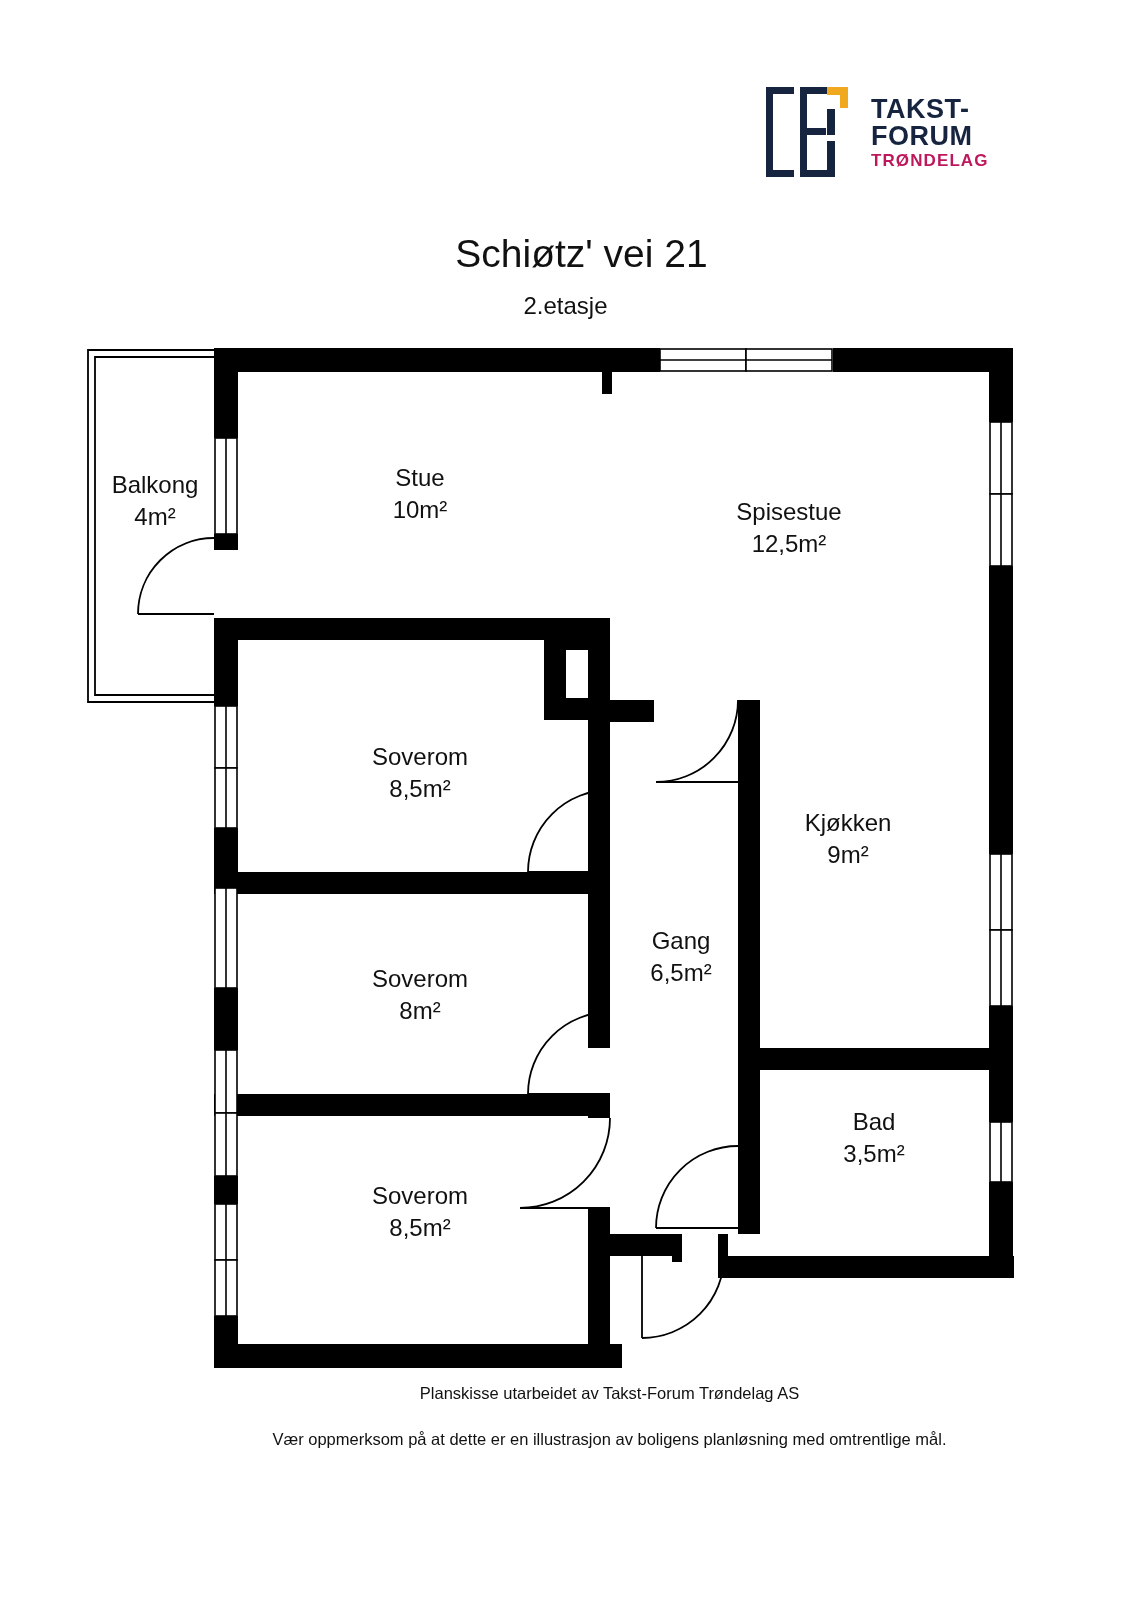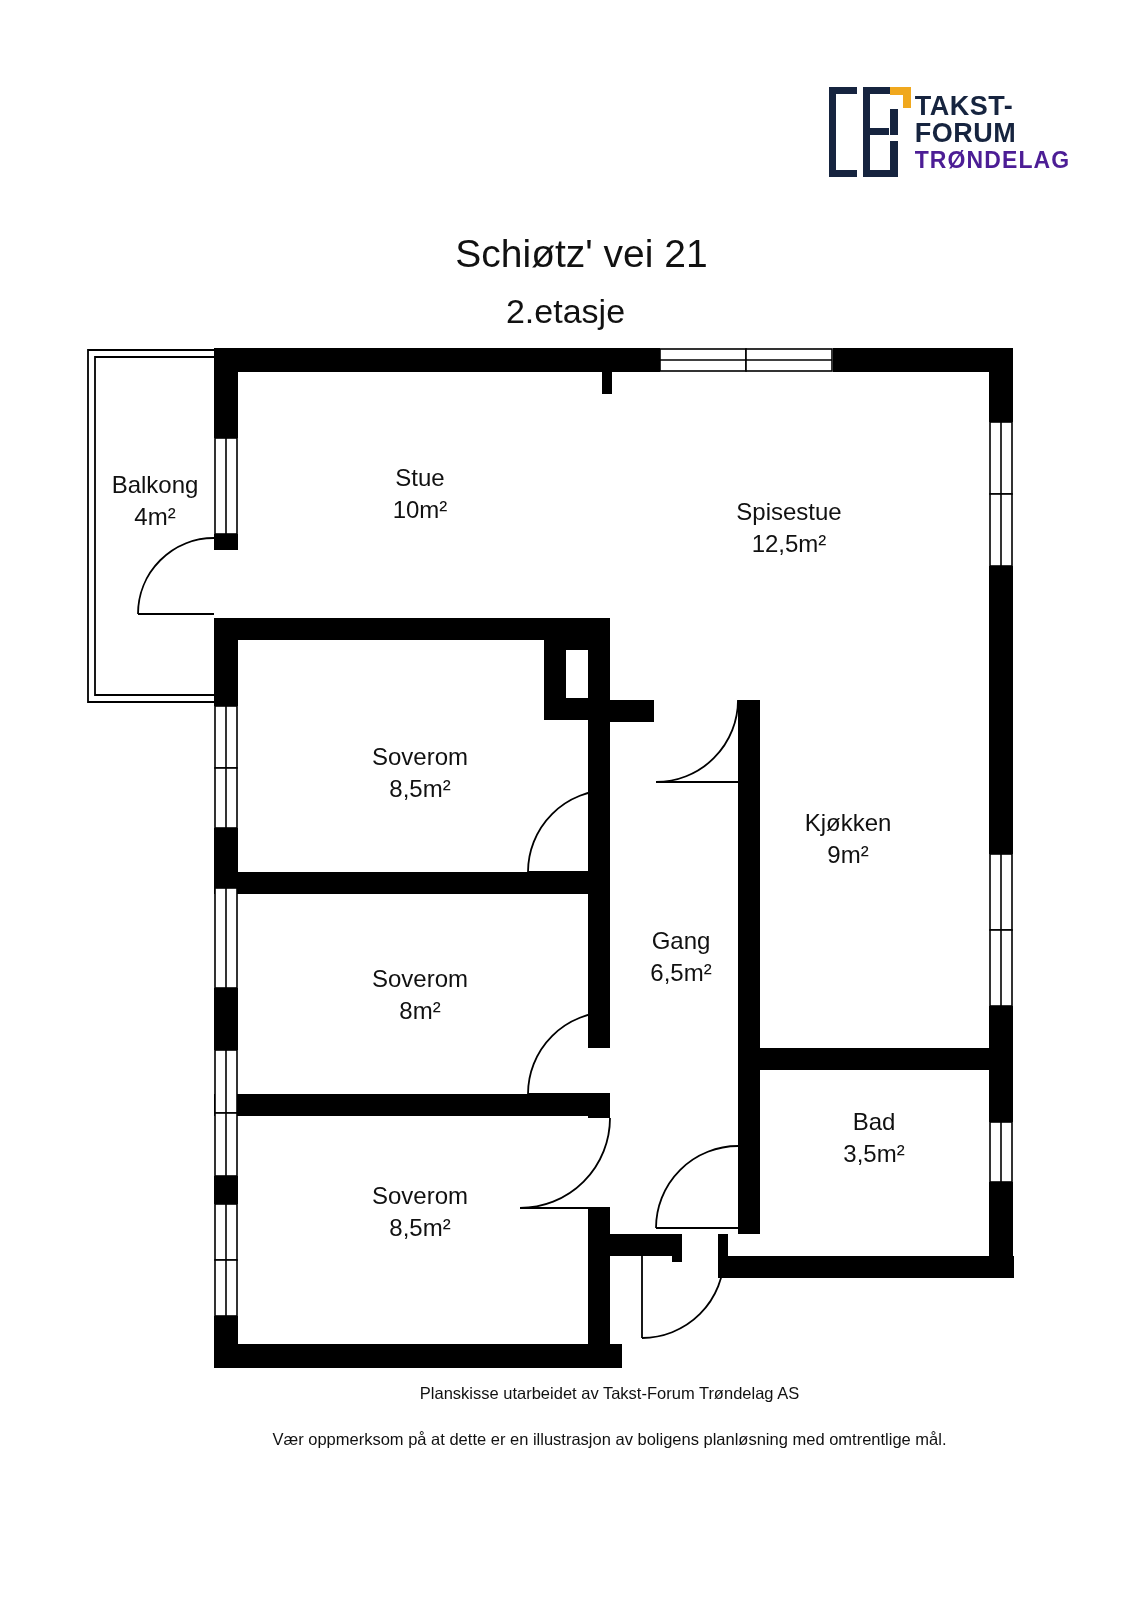--- a/index.html
+++ b/index.html
@@ -18,67 +18,66 @@
   #page {
     position: relative;
     width: 1131px;
     height: 1600px;
     background: #ffffff;
   }
 
   
   #logo {
     position: absolute;
-    left: 836px;
+    left: 764px;
     top: 82px;
     width: 225px;
     height: 100px;
     display: flex;
     align-items: center;
-    gap: 2px;
-    justify-content: center;
+    gap: 21px;
   }
   #logo-mark { width: 86px; height: 94px; flex: 0 0 auto; }
   #logo-words {
     display: flex;
     flex-direction: column;
     justify-content: center;
     line-height: 1.0;
   }
   .logo-line1, .logo-line2 {
     font-size: 27px;
     font-weight: bold;
     letter-spacing: 0.5px;
     color: #16243f;
   }
   .logo-line3 {
-    font-size: 23px;
+    font-size: 17px;
     font-weight: bold;
     letter-spacing: 1.1px;
-    color: #4c1d95;
+    color: #be185d;
     margin-top: 2px;
   }
 
   
   #title {
     position: absolute;
     left: 16px;
     top: 232px;
     width: 1131px;
     text-align: center;
     font-size: 39px;
     color: #111;
   }
   #subtitle {
     position: absolute;
     left: 0;
     top: 292px;
     width: 1131px;
     text-align: center;
-    font-size: 34px;
+    font-size: 24px;
     color: #111;
   }
 
   
   #plan-wrap {
     position: absolute;
     left: 0;
     top: 338px;
     width: 985px;
     height: 1040px;

